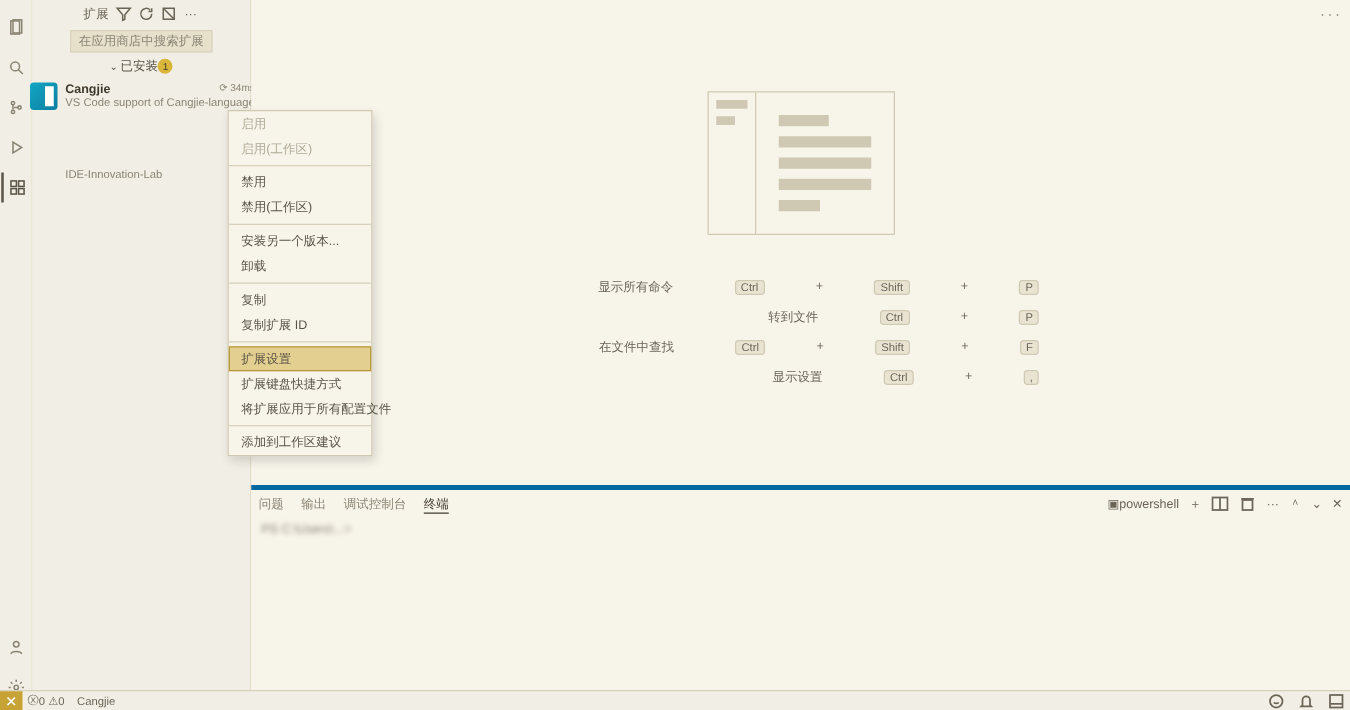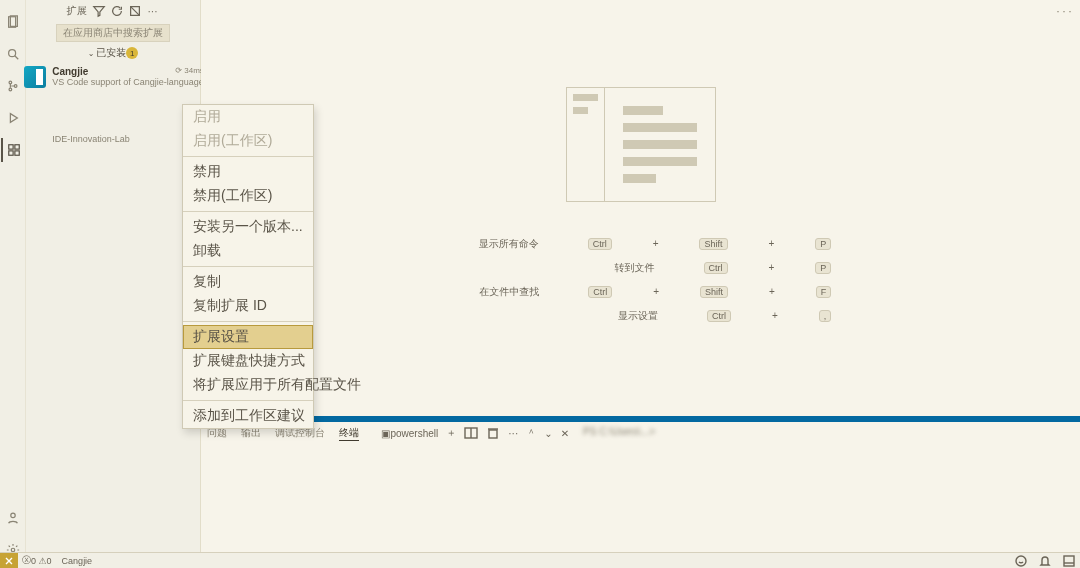--- a/index.html
+++ b/index.html
@@ -26,42 +26,42 @@
 .ext-item .meta { flex:1; overflow:hidden; }
 .ext-item .name { font-weight:600; font-size:10px; color:#403a2e; }
 .ext-item .desc { font-size:9px; color:#8a8474; white-space:nowrap; overflow:hidden; text-overflow:ellipsis;}
 .ext-item .pub { font-size:9px; color:#8a8474;margin-top:47px;}
 .ext-item .time { position:absolute; right:6px; top:4px; font-size:8px; color:#8a8474;}
 .ext-item .time::before{content:"⟳ ";}
 .gear-btn { position:absolute; right:4px; bottom:-2px; width:15px;height:15px;border:1px solid #4a90d9; display:flex;align-items:center;justify-content:center; font-size:10px; color:#5a5448; background:#f1efe5; cursor:pointer;}
 .sidebar .pixel-blur { margin-top:auto; height:28px; background:repeating-linear-gradient(90deg,#e9e4d2 0 6px,#d6d0bc 6px 12px); filter:blur(1px);}
 
 
-.ctx-menu { position:absolute; left:182px; top:88px; width:132px; background:#f7f4e9; border:1px solid #cfc9b4; box-shadow:2px 4px 8px rgba(0,0,0,0.15); z-index:30; font-size:14px; color:#5a5448;margin-top:16px;}
+.ctx-menu { position:absolute; left:182px; top:88px; width:116px; background:#f7f4e9; border:1px solid #cfc9b4; box-shadow:2px 4px 8px rgba(0,0,0,0.15); z-index:30; font-size:10px; color:#5a5448;}
 .ctx-menu .item{padding:3px 10px; white-space:nowrap; cursor:pointer;}
 .ctx-menu .item.disabled{color:#b0aa98; cursor:default;}
 .ctx-menu .item.highlight{background:#e3cf8f;border:1px solid #b89a3d; padding:2px 9px;}
 .ctx-menu .sep{height:1px;background:#d6d0bc;margin:3px 0;}
 
 
 .editor { flex:1; display:flex; flex-direction:column; background:#f7f4ea; position:relative;}
 .editor .top-decor{position:absolute;right:6px;top:4px;font-size:12px;color:#8a8474;letter-spacing:2px;}
 .welcome{flex:1; display:flex; flex-direction:column; align-items:center; justify-content:center; }
 .doc-glyph{width:150px;height:115px;border:1px solid #cfc9b4;display:flex;}
 .doc-glyph .col1{width:38px;border-right:1px solid #cfc9b4;padding:6px;}
 .doc-glyph .r{background:#cfc9b4;height:7px;margin-bottom:6px;}
 .doc-glyph .col2{flex:1;padding:10px 18px;}
 .doc-glyph .bar{background:#cfc9b4;height:9px;margin:8px 0;}
 .shortcuts{margin-top:28px;font-size:10px;color:#6b6558;}
 .shortcuts .row{display:flex;align-items:center;justify-content:flex-end;margin:4px 0;gap:40px;}
 .shortcuts .lbl{width:90px;text-align:right;margin-right:8px;}
 .shortcuts kbd{background:#e9e4d2;border:1px solid #cfc9b4;border-radius:3px;padding:0 4px;font-size:9px;margin:4px 1px;font-family:inherit;}
 
 
-.panel{height:152px;border-top:6px solid #0369a1;background:#f7f4ea;display:flex;}
+.panel{height:180px;border-top:4px solid #0369a1;background:#f7f4ea;display:flex;flex-direction:column;}
 .panel .tabs{display:flex;align-items:center;padding:0 6px;height:22px;}
 .panel .tab{margin-right:14px;font-size:10px;color:#8a8474;cursor:pointer;}
 .panel .tab.active{color:#403a2e;border-bottom:1px solid #403a2e;}
 .panel .tabs .spacer{flex:1;}
 .panel .tabs .ticon{margin-left:8px;color:#6b6558;cursor:pointer;font-size:10px;display:inline-flex;align-items:center;}
 .panel .body{padding:4px 8px;color:#8a8474;font-size:10px;font-family:Consolas,monospace;}
 .panel .body .blur{filter:blur(2px);}
 
 
 .statusbar{position:fixed;left:0;right:0;bottom:0;height:16px;background:#f1efe5;border-top:1px solid #d6d0bc;display:flex;align-items:center;font-size:9px;color:#6b6558;padding:0 4px;}

